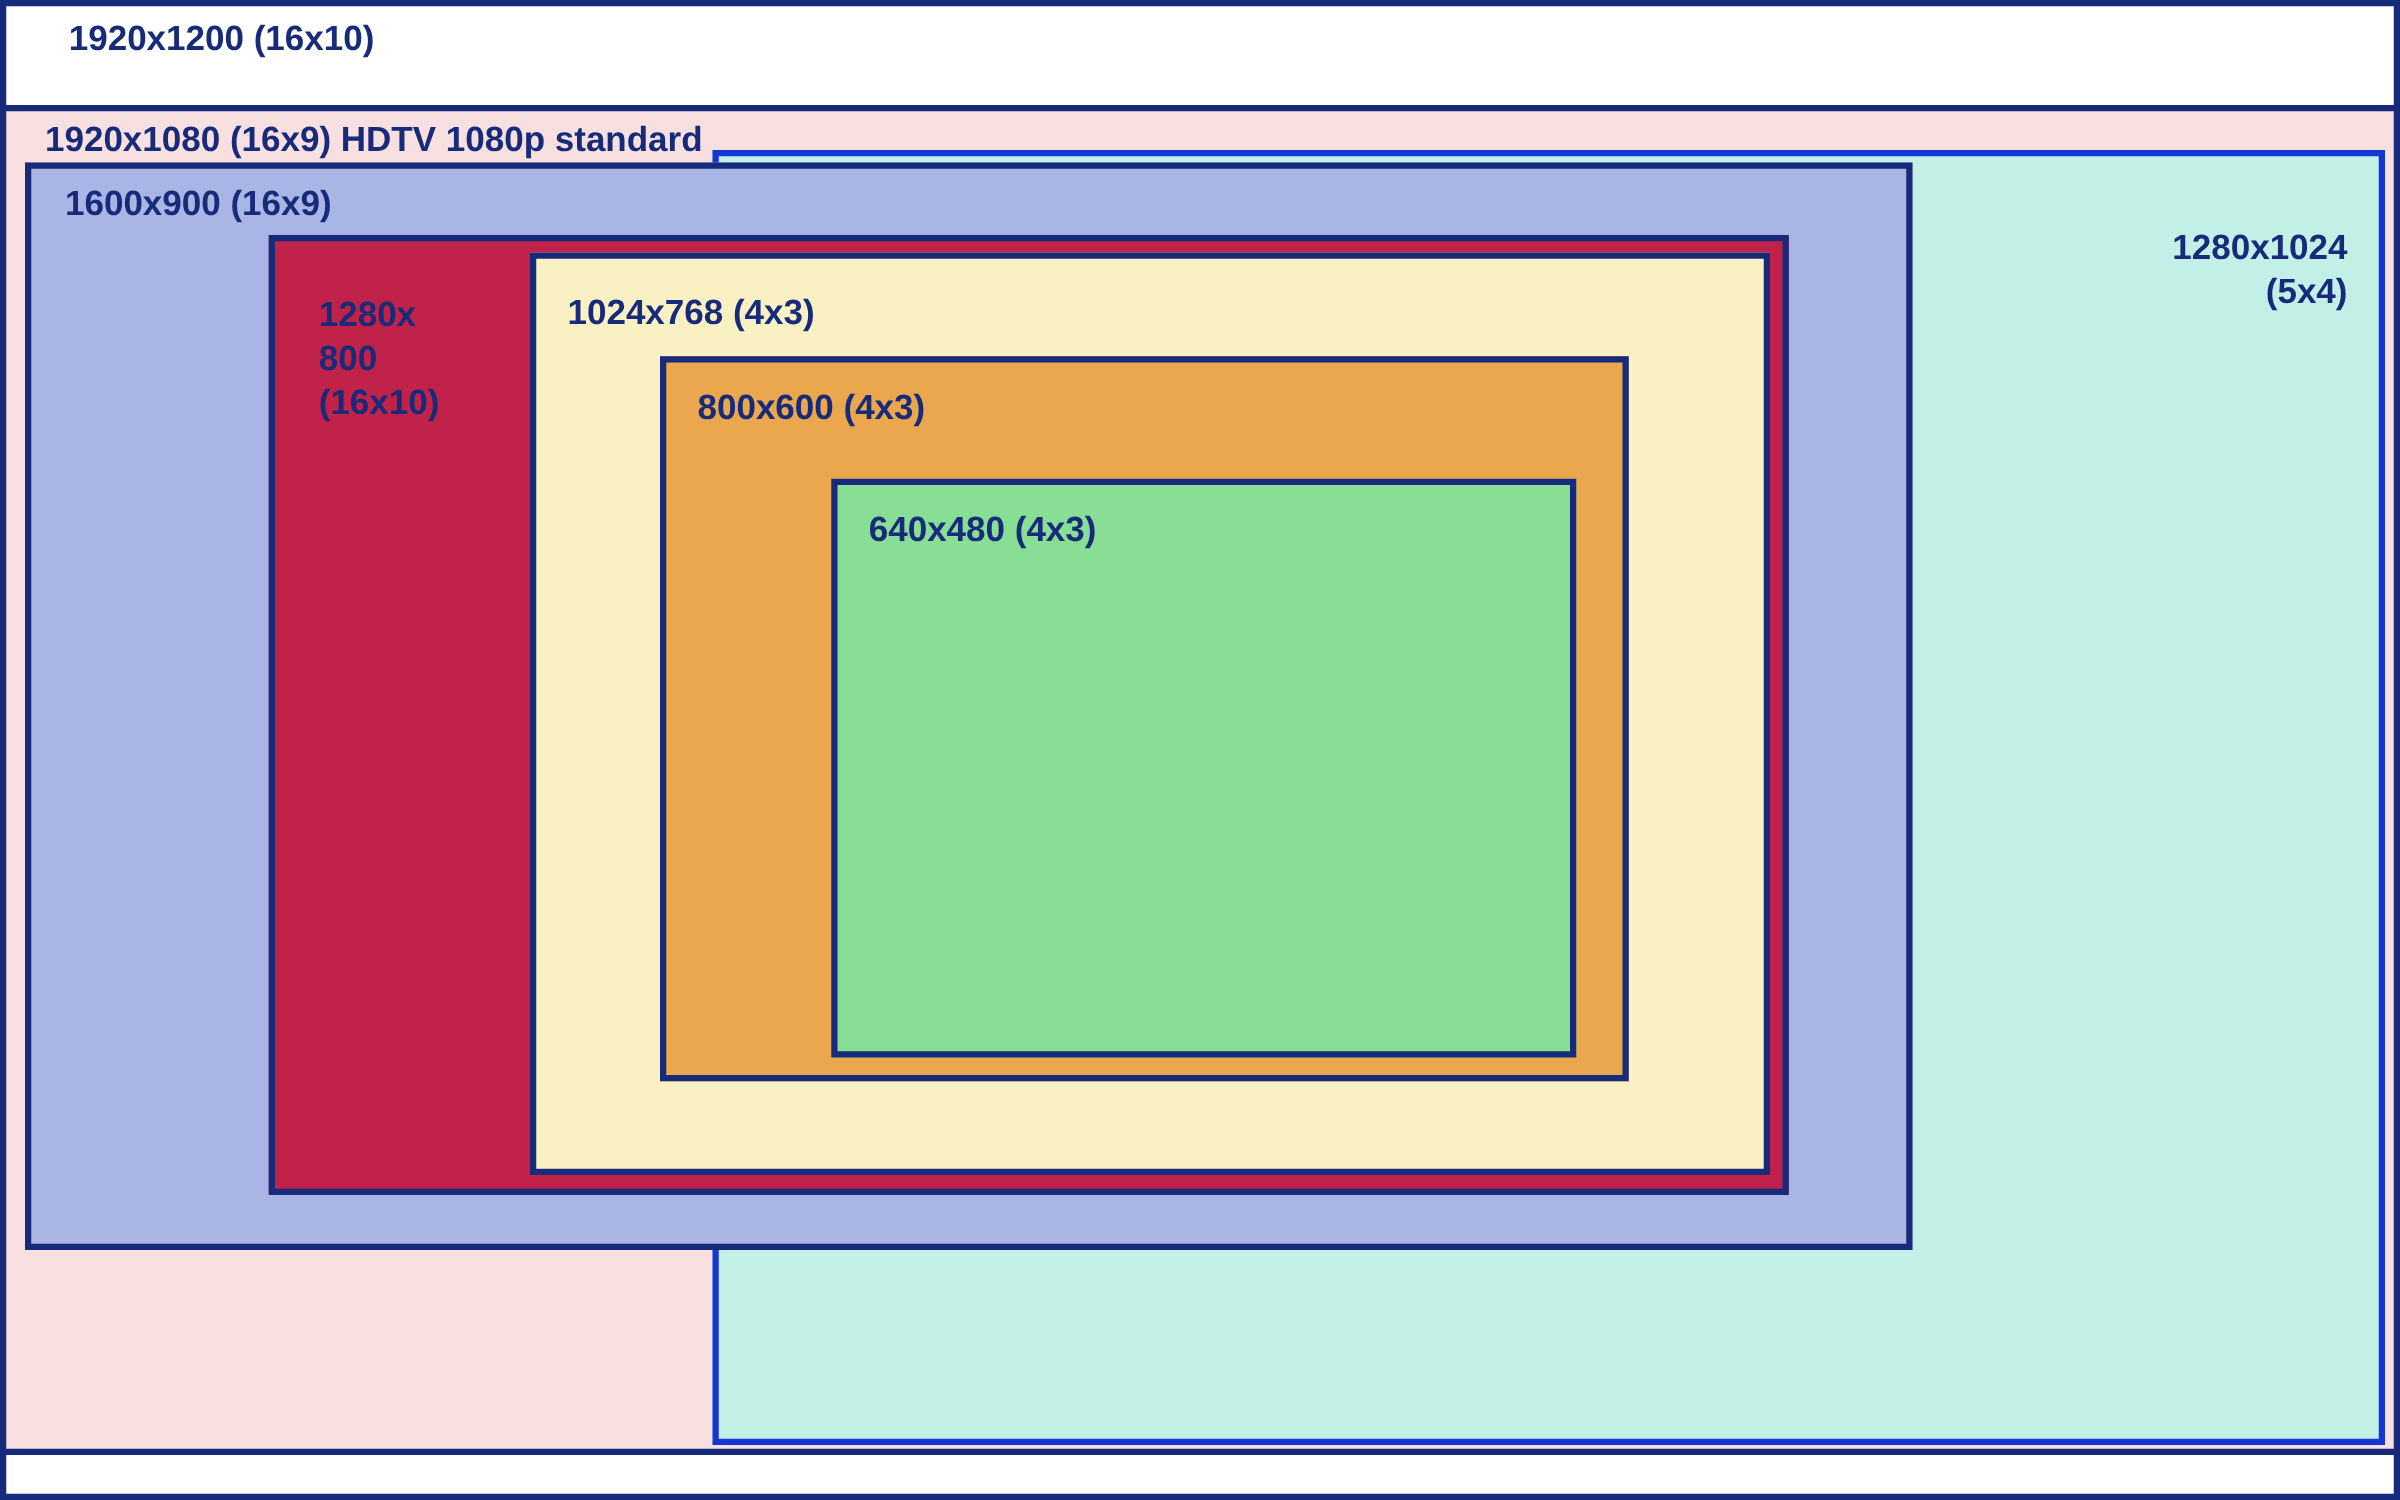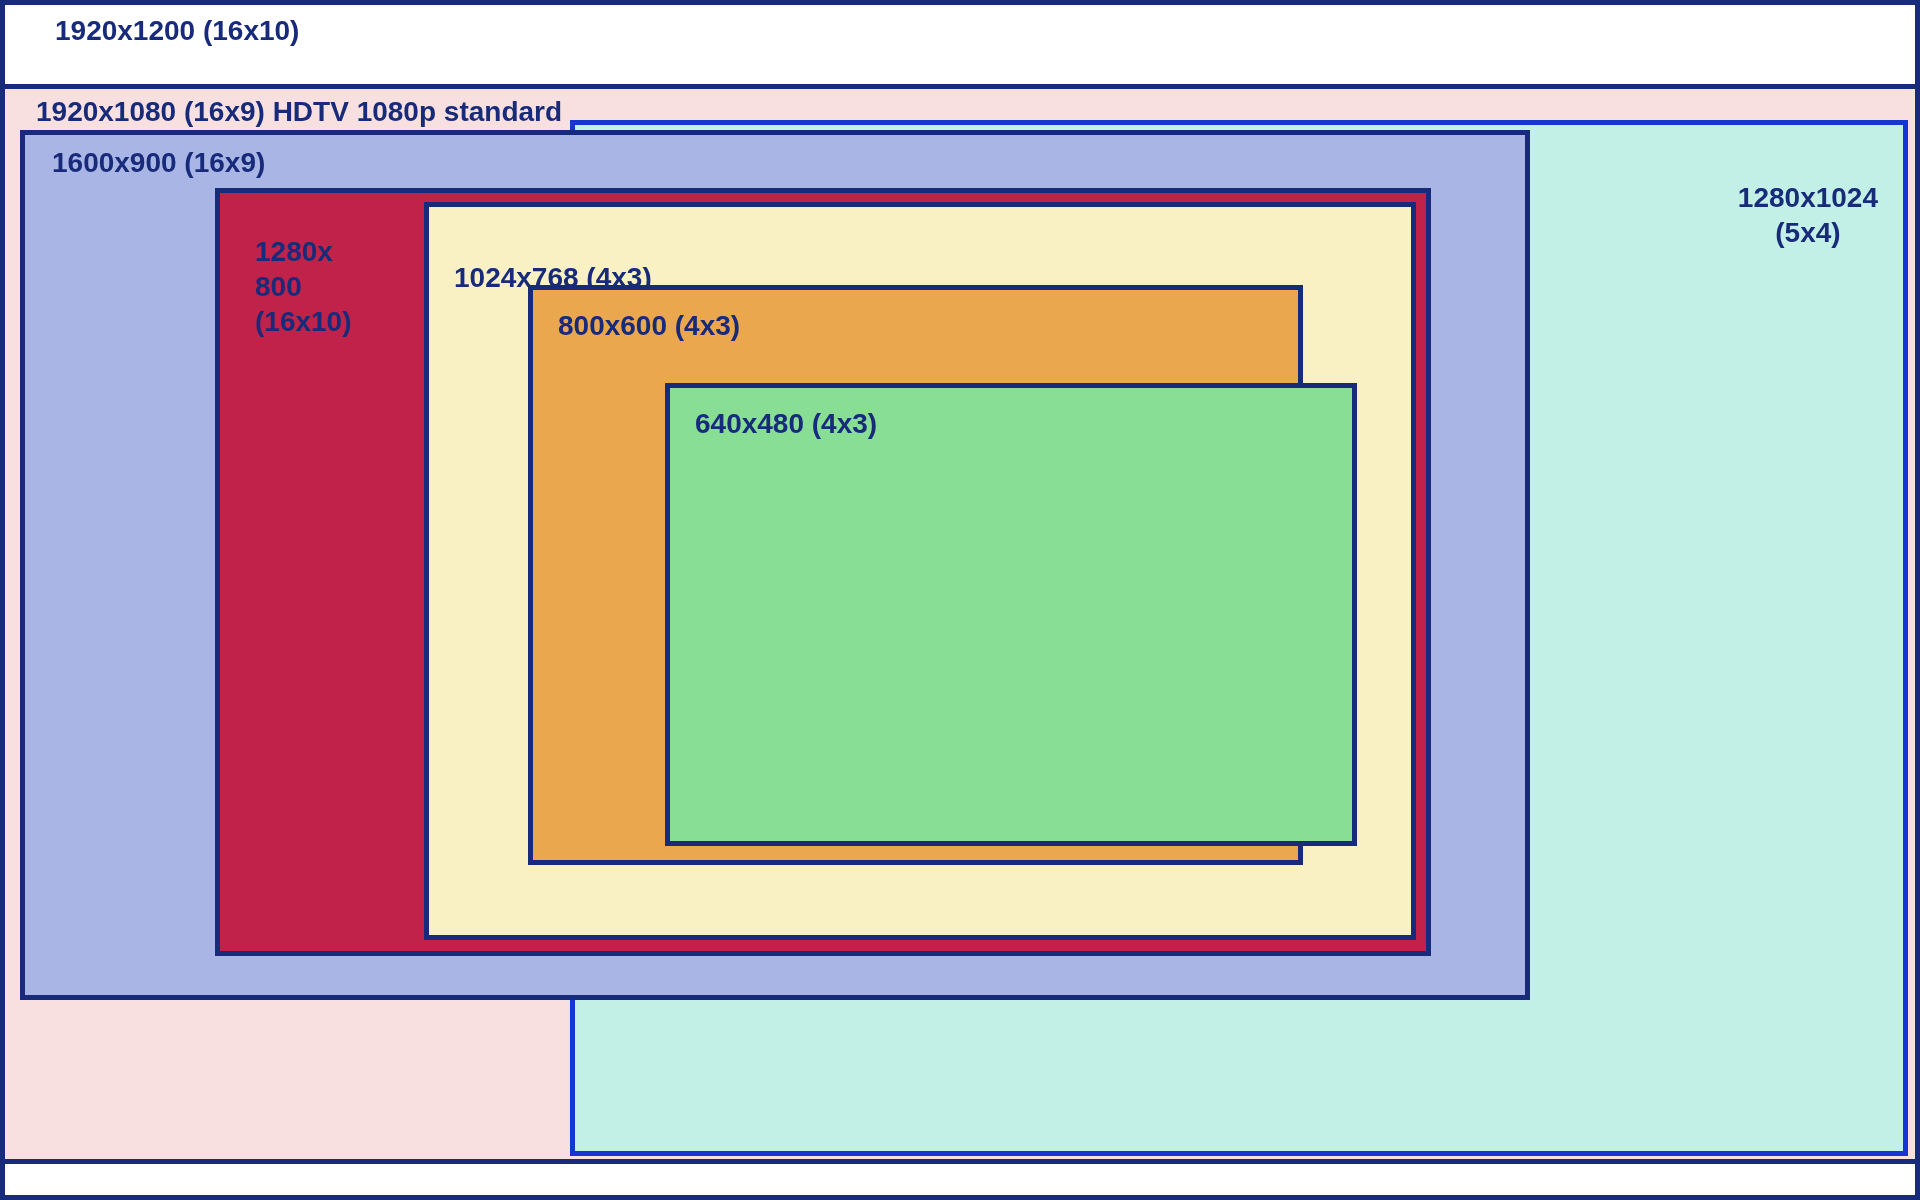--- a/index.html
+++ b/index.html
@@ -59,21 +59,21 @@
       top: 120px;
       width: 1338px;
       height: 1036px;
       background: #c2f0e7;
       border-color: #1536d1;
       z-index: 3;
     }
     .r1280x1024 .label {
       right: 25px;
       top: 55px;
-      text-align: center;
+      text-align: right;
     }
     
     .r1600x900 {
       left: 20px;
       top: 130px;
       width: 1510px;
       height: 870px;
       background: #a9b5e5;
       z-index: 4;
     }
@@ -99,40 +99,39 @@
       left: 424px;
       top: 202px;
       width: 992px;
       height: 738px;
       background: #f9f1c4;
       z-index: 6;
     }
     .r1024x768 .label {
       left: 25px;
       top: 25px;
-      margin-top: 28px;
     }
     
     .r800x600 {
       left: 528px;
       top: 285px;
       width: 775px;
       height: 580px;
       background: #eaa74d;
       z-index: 7;
     }
     .r800x600 .label {
       left: 25px;
       top: 18px;
     }
     
     .r640x480 {
       left: 665px;
       top: 383px;
-      width: 692px;
+      width: 596px;
       height: 463px;
       background: #87de94;
       z-index: 8;
     }
     .r640x480 .label {
       left: 25px;
       top: 18px;
     }
   </style>
 </head>

